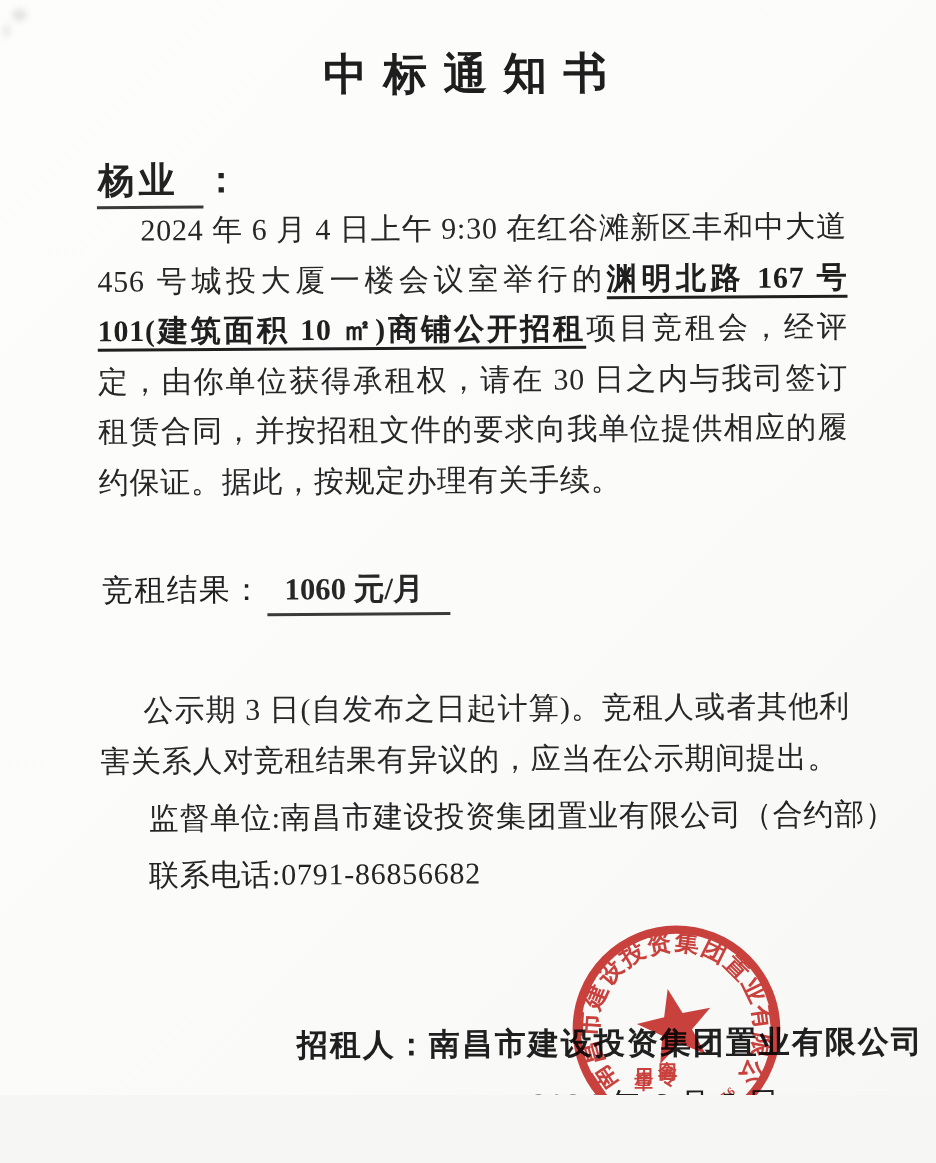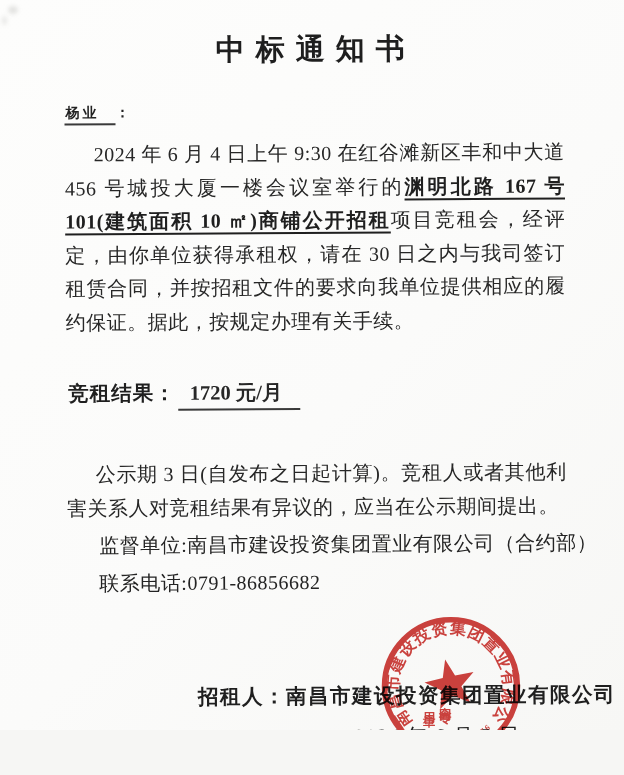--- a/index.html
+++ b/index.html
@@ -15,21 +15,21 @@
   }
   .content{position:absolute;inset:0;transform:rotate(-0.35deg);transform-origin:50% 50%;}
   .title{
     position:absolute;top:30px;left:0;width:100%;
     margin:0;text-align:center;
     font-size:29px;font-weight:700;letter-spacing:11px;text-indent:11px;
     color:#1e1e1e;
   }
   .recipient-line{
     position:absolute;top:103px;left:66px;
-    font-size:14px;font-weight:700;color:#222;
+    font-size:24px;font-weight:700;color:#222;
   }
   .recipient-name{
     display:inline-block;border-bottom:2px solid #3a3a3a;
     padding:0 16px 1px 1px;letter-spacing:3px;
   }
   .para{
     position:absolute;left:66px;width:500px;margin:0;
     font-size:20px;line-height:33.5px;
     text-align:justify;text-justify:inter-ideograph;
     letter-spacing:0.5px;
@@ -39,21 +39,21 @@
     font-weight:700;
     text-decoration:underline;
     text-decoration-thickness:1.6px;
     text-underline-offset:5px;
     color:#1f1f1f;
   }
   .result-line{
     position:absolute;top:378px;left:68px;
     font-size:20.5px;
   }
-  .result-label{font-weight:700;letter-spacing:1px;color:#1f1f1f;}
+  .result-label{font-weight:400;letter-spacing:1px;color:#1f1f1f;}
   .result-value{
     display:inline-block;font-weight:600;
     border-bottom:2px solid #3a3a3a;
     padding:0 18px 2px 12px;margin-left:2px;
   }
   .notice{top:457px;text-indent:29px;}
   .info-line{
     position:absolute;left:98px;
     font-size:20px;letter-spacing:0.5px;color:#242424;
   }
@@ -96,21 +96,21 @@
   <div class="artifact a2"></div>
 
   <div class="content">
 
     <h1 class="title">中标通知书</h1>
 
     <div class="recipient-line"><span class="recipient-name">杨业</span><span>：</span></div>
 
     <p class="para para1"><span>2024 年 6 月 4 日上午 9:30 在红谷滩新区丰和中大道 456 号城投大厦一楼会议室举行的</span><span class="hl">渊明北路 167 号 101(建筑面积 10 ㎡)商铺公开招租</span><span>项目竞租会，经评定，由你单位获得承租权，请在 30 日之内与我司签订租赁合同，并按招租文件的要求向我单位提供相应的履约保证。据此，按规定办理有关手续。</span></p>
 
-    <div class="result-line"><span class="result-label">竞租结果：</span><span class="result-value">1720 元/月</span></div>
+    <div class="result-line"><span class="result-label">竞租结果：</span><span class="result-value">1060 元/月</span></div>
 
     <p class="para notice">公示期 3 日(自发布之日起计算)。竞租人或者其他利害关系人对竞租结果有异议的，应当在公示期间提出。</p>
 
     <div class="info-line supervisor">监督单位:南昌市建设投资集团置业有限公司（合约部）</div>
 
     <div class="info-line phone">联系电话:0791-86856682</div>
 
     <div class="lessor-line"><span>招租人：</span><span>南昌市建设投资集团置业有限公司</span></div>
 
     <div class="date-line">2024 年 6 月 5 日</div>

